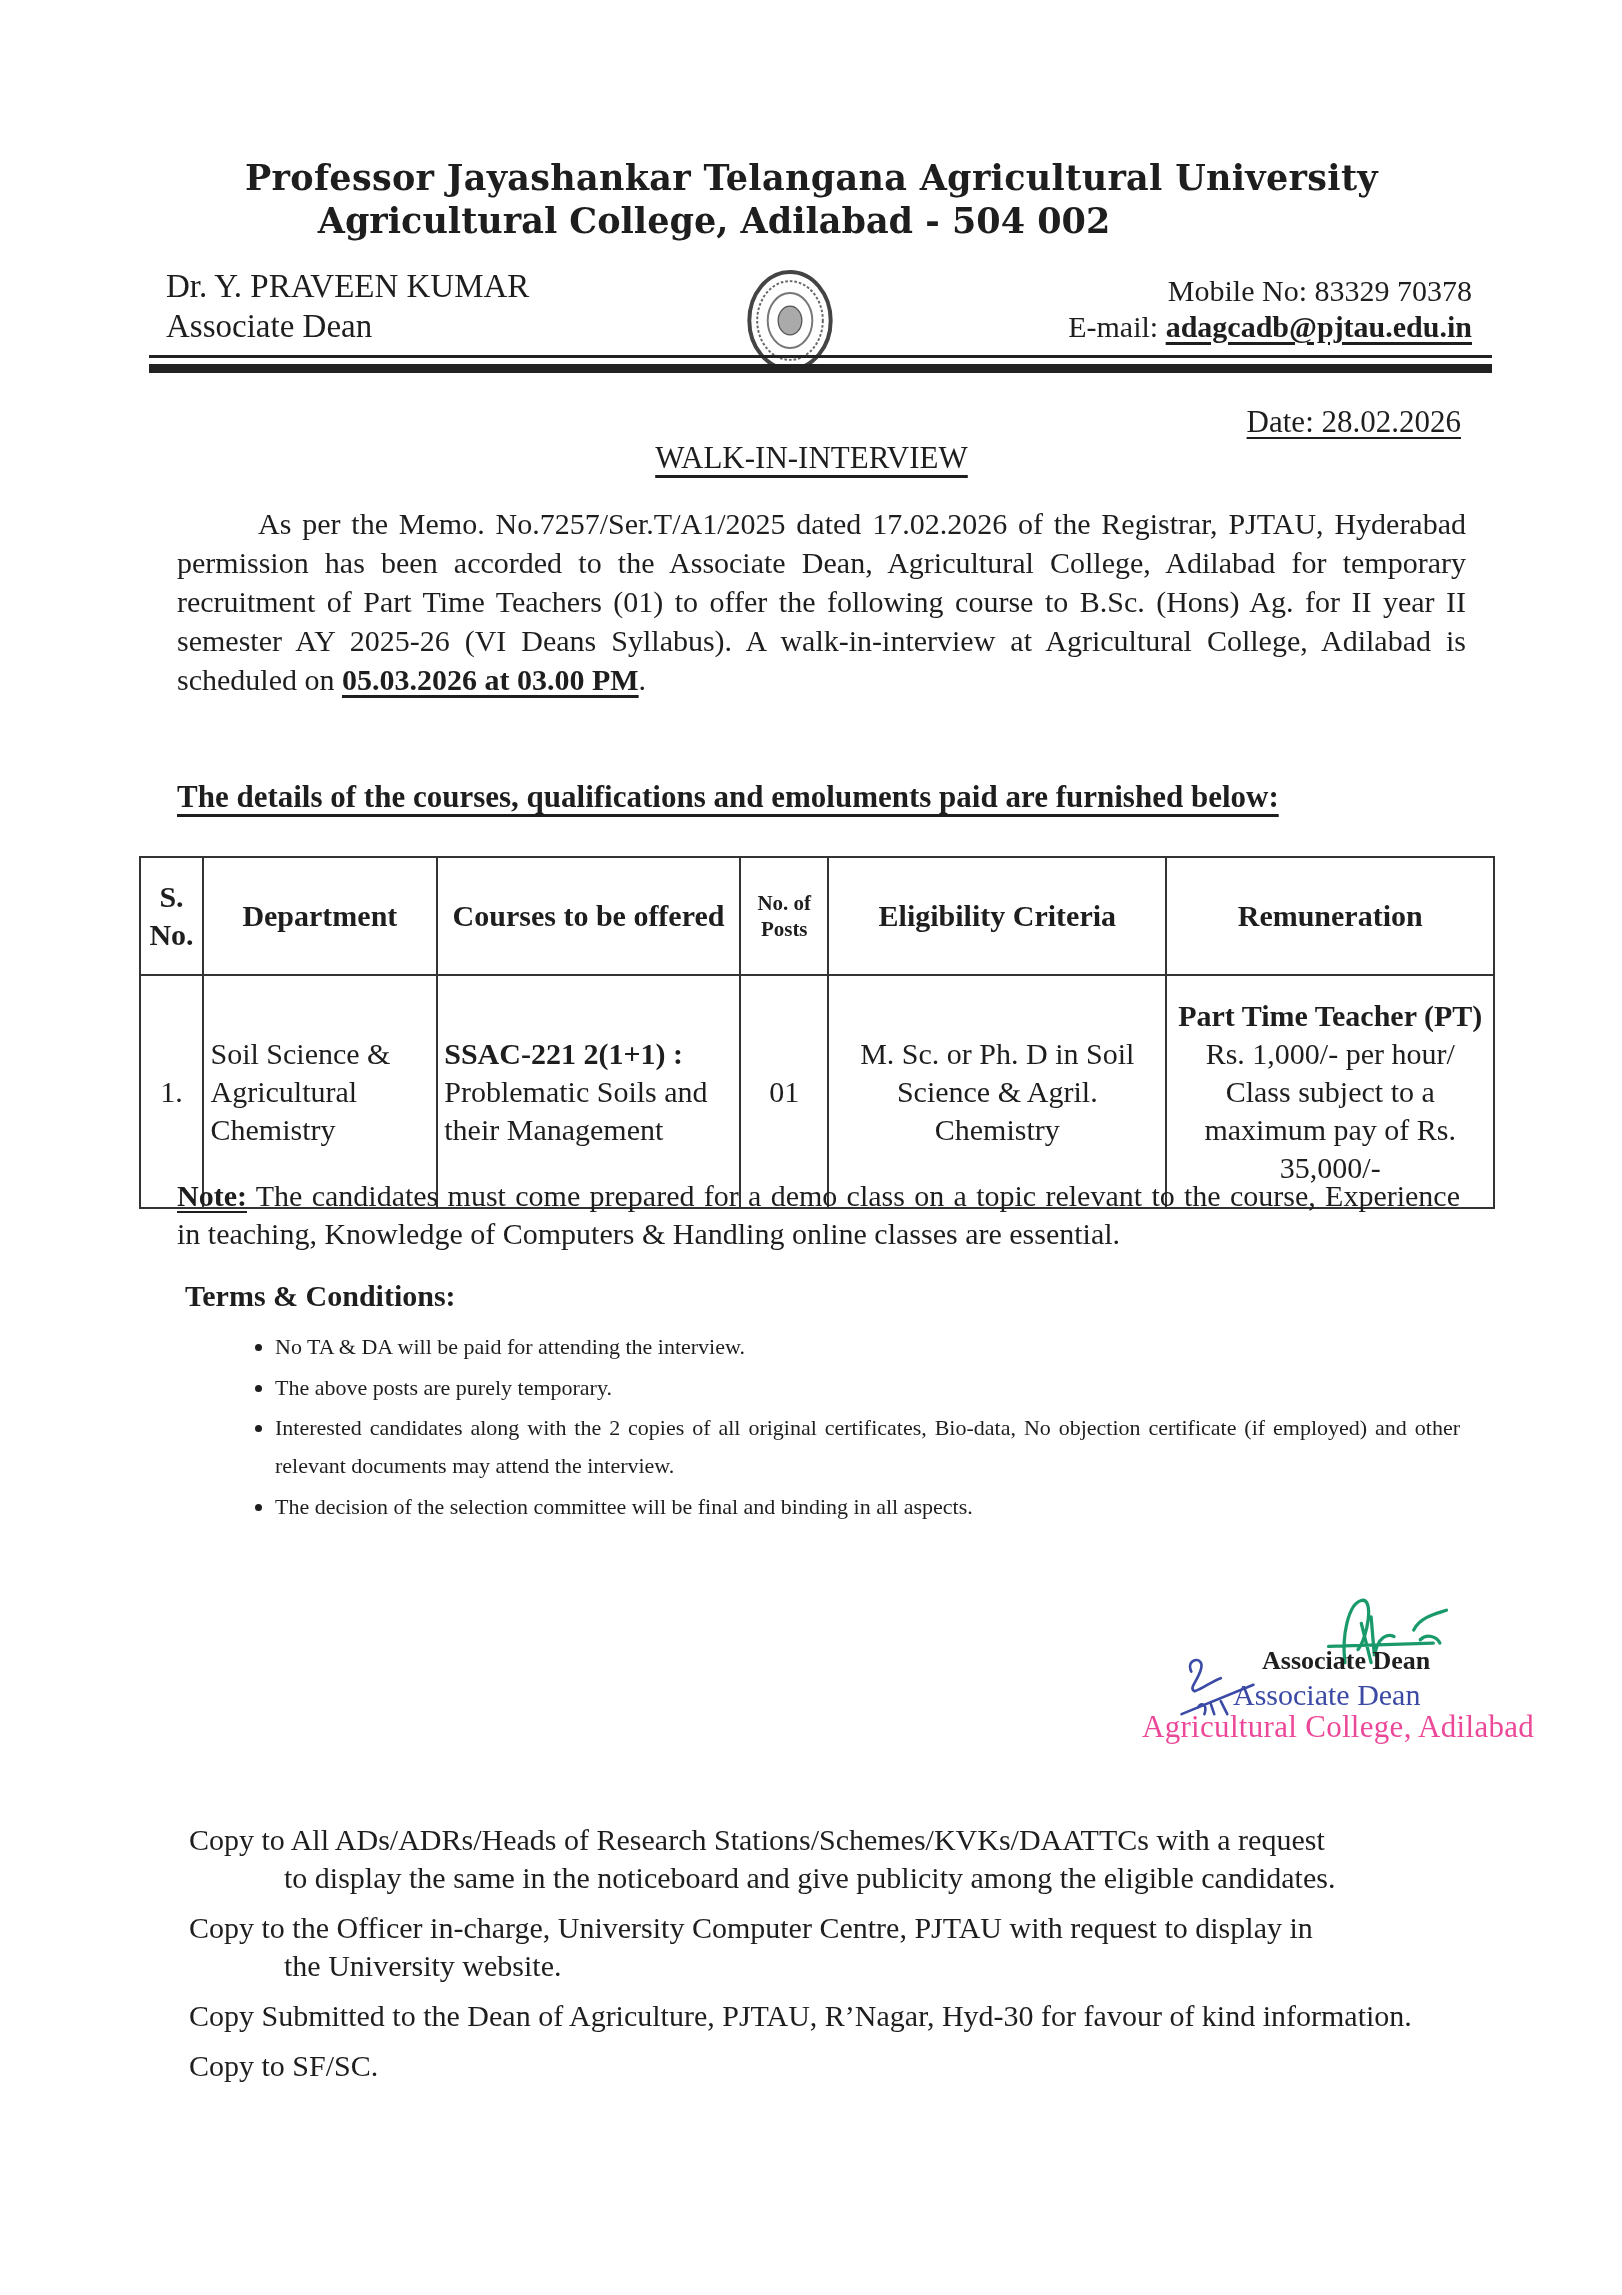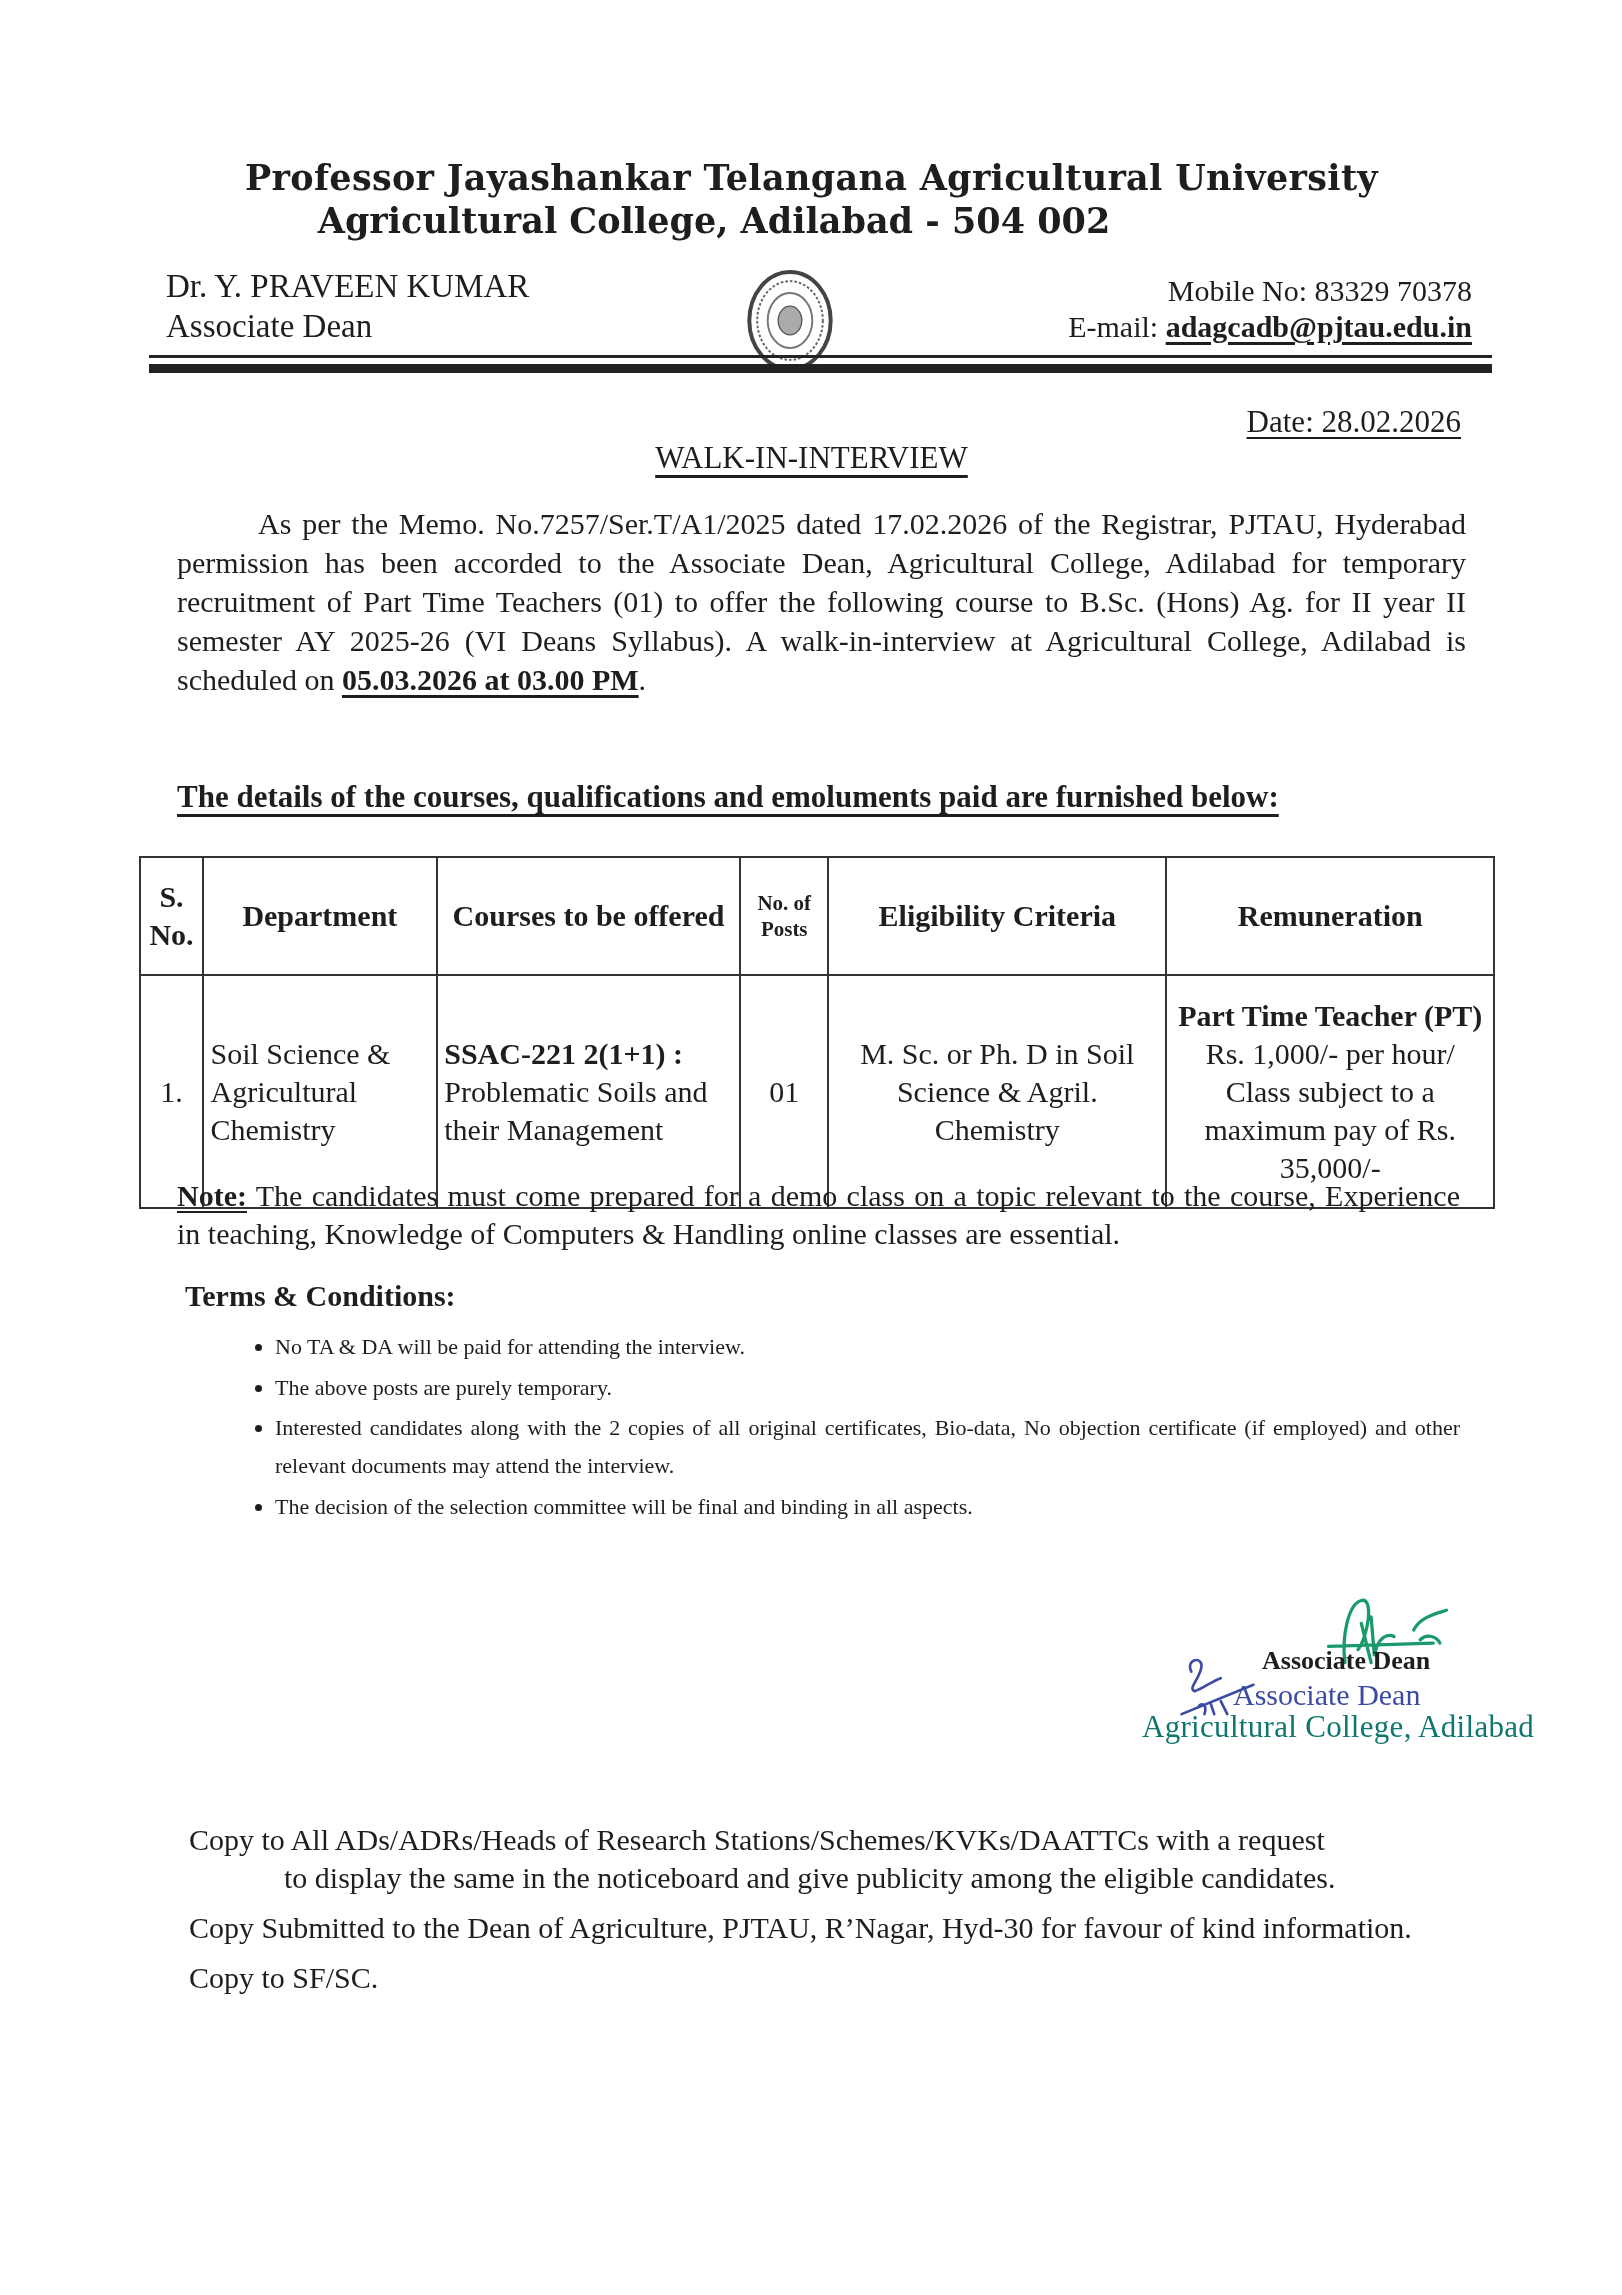--- a/index.html
+++ b/index.html
@@ -28,21 +28,21 @@
   .small-h { font-size:21px; line-height:26px !important; }
   .left { text-align:left !important; }
   .note { left:177px; width:1283px; top:1177px; font-size:30px; line-height:38px; text-align:justify; }
   .note b { text-decoration:underline; text-decoration-thickness:2px; text-underline-offset:5.2px; }
   .terms-h { left:185px; top:1279px; font-size:30px; font-weight:bold; text-decoration-thickness:2.6px; text-underline-offset:6.5px; }
   ul.terms { position:absolute; left:177px; top:1328px; width:1283px; margin:0; padding:0 0 0 98px; box-sizing:border-box; font-size:22px; line-height:38px; }
   ul.terms li { margin-bottom:2.6px; text-align:justify; }
   .sign-scribble { left:1322px; top:1597px; width:131px; height:79px; }
   .sign1 { left:1262px; top:1646px; font-size:26px; font-weight:bold; }
   .sign2 { left:1233px; top:1678px; font-size:30px; color:#3b4aa5; }
-  .sign3 { left:1142px; top:1709px; font-size:31px; color:#0f766e; letter-spacing:0.3px; }
+  .sign3 { left:1142px; top:1709px; font-size:31px; color:#ec4899; letter-spacing:0.3px; }
   .initials { left:1175px; top:1652px; width:85px; height:72px; }
   .copies { left:177px; top:1809px; width:1283px; font-size:30px; line-height:38px; }
   .copies p { margin:12px; text-align:justify; }
   .copies .indent { padding-left:95px; }
 </style>
 </head>
 <body>
 
 <div class="abs uni-name">Professor Jayashankar Telangana Agricultural University</div>
 <div class="abs college">Agricultural College, Adilabad - 504 002</div>
@@ -126,16 +126,17 @@
 </svg>
 <div class="abs sign1">Associate Dean</div>
 <svg class="abs initials" viewBox="0 0 130 110">
   <path d="M25 30 C15 10, 45 5, 40 25 C35 45, 20 55, 30 60 C45 55, 55 45, 70 40 M10 95 L120 50 M35 85 C40 75, 50 80, 45 95 M55 80 L60 95 M70 75 L80 95" fill="none" stroke="#3b4aa5" stroke-width="4" stroke-linecap="round"></path>
 </svg>
 <div class="abs sign2">Associate Dean</div>
 <div class="abs sign3">Agricultural College, Adilabad</div>
 
 <div class="abs copies">
   <p><span>Copy to All ADs/ADRs/Heads of Research Stations/Schemes/KVKs/DAATTCs with a request</span><br><span class="indent">to display the same in the noticeboard and give publicity among the eligible candidates.</span></p>
+  <p><span>Copy to the Officer in-charge, University Computer Centre, PJTAU with request to display in</span><br><span class="indent">the University website.</span></p>
   <p>Copy Submitted to the Dean of Agriculture, PJTAU, R’Nagar, Hyd-30 for favour of kind information.</p>
   <p>Copy to SF/SC.</p>
 </div>
 
 
 </body></html>

